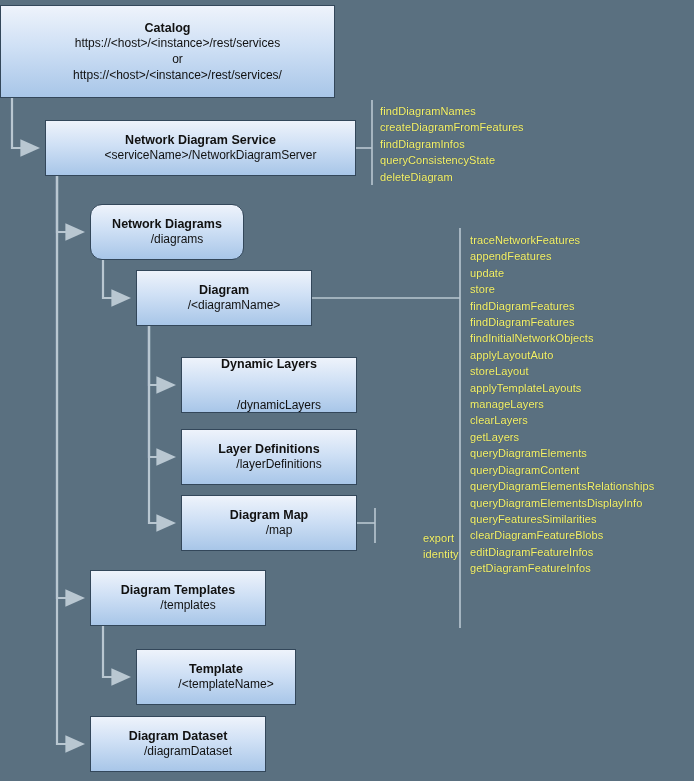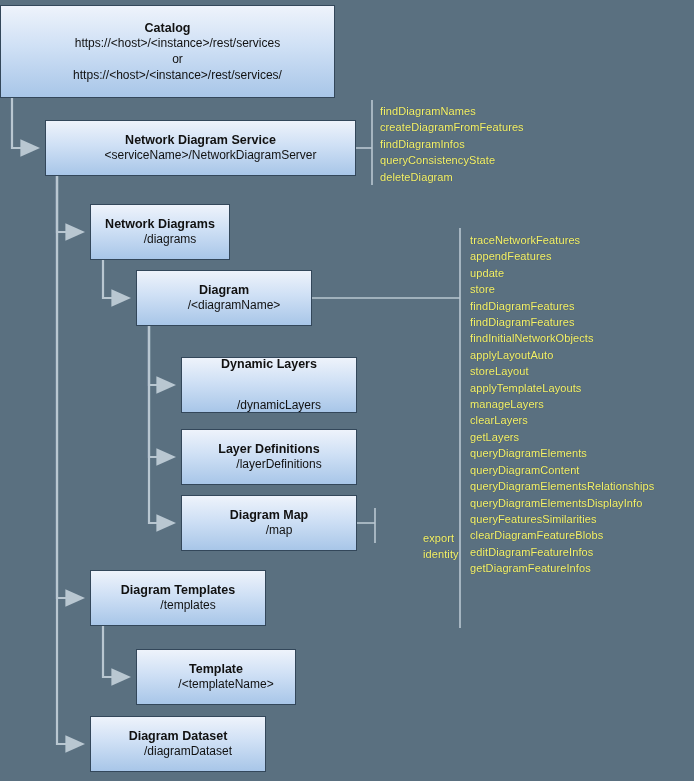--- a/index.html
+++ b/index.html
@@ -86,21 +86,21 @@
     <div class="sub">https://&lt;host&gt;/&lt;instance&gt;/rest/services</div>
     <div class="sub">or</div>
     <div class="sub">https://&lt;host&gt;/&lt;instance&gt;/rest/services/</div>
   </div>
 
   <div class="box" style="left:45px;top:120px;width:311px;height:56px;">
     <div class="title">Network Diagram Service</div>
     <div class="sub">&lt;serviceName&gt;/NetworkDiagramServer</div>
   </div>
 
-  <div class="box" style="left:90px;top:204px;width:140px;height:56px;">
+  <div class="box" style="left:90px;top:204px;width:154px;height:56px;border-radius:12px;">
     <div class="title">Network Diagrams</div>
     <div class="sub">/diagrams</div>
   </div>
 
   <div class="box" style="left:136px;top:270px;width:176px;height:56px;text-align:center;">
     <div class="title">Diagram</div>
     <div class="sub">/&lt;diagramName&gt;</div>
   </div>
 
   <div class="box" style="left:181px;top:357px;width:176px;height:56px;gap:25px;">

